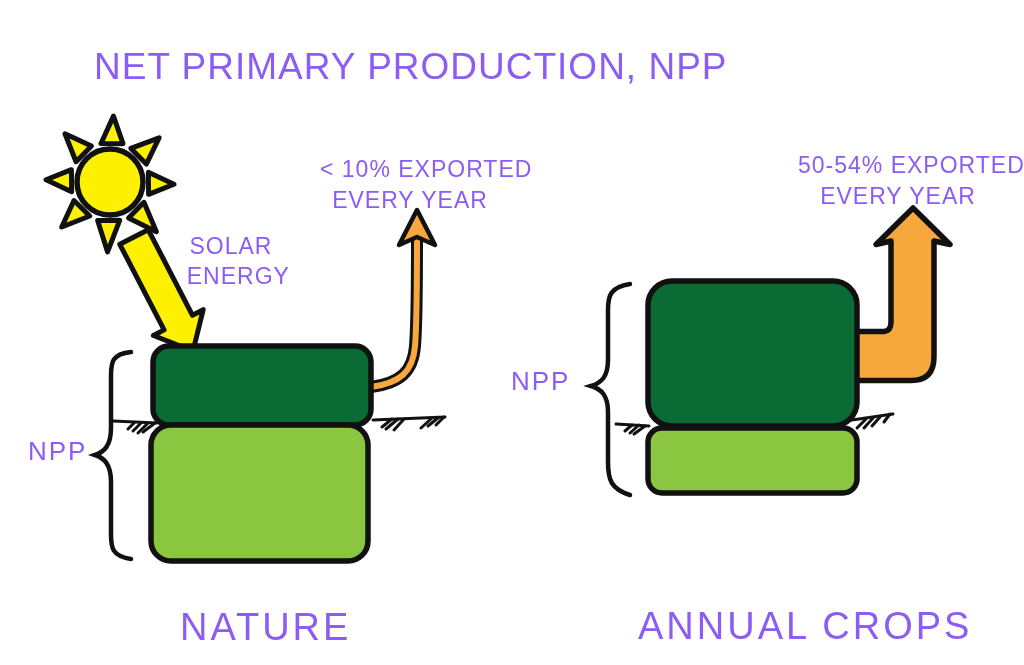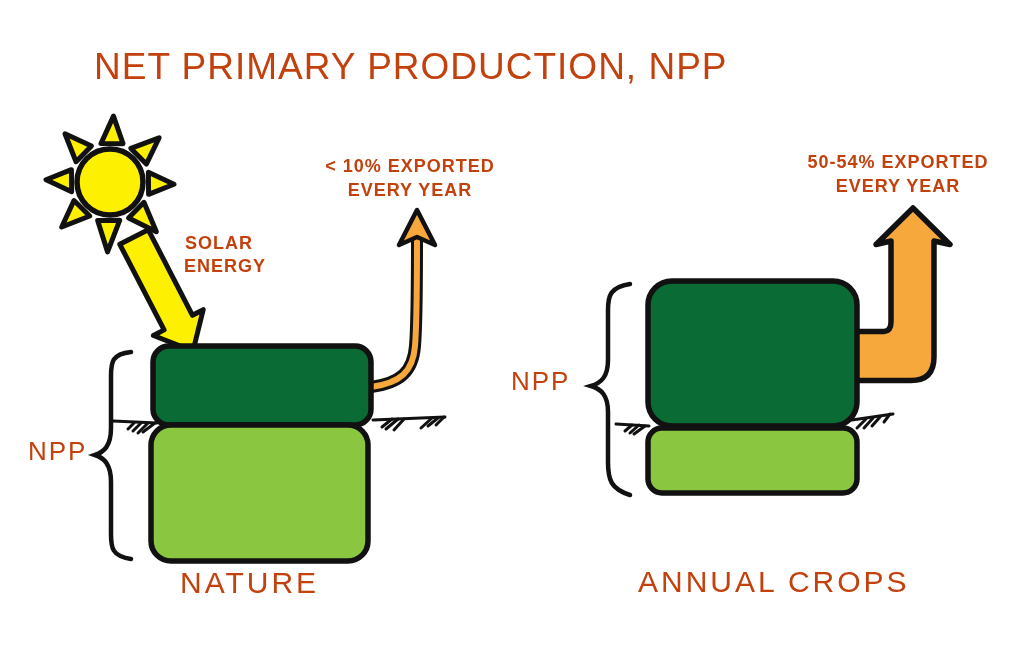--- a/index.html
+++ b/index.html
@@ -1,24 +1,24 @@
 <!DOCTYPE html>
 <html><head>
 <meta charset="utf-8">
 <style>
   html,body{margin:0;padding:0;background:#ffffff;}
   #stage{position:relative;width:1024px;height:665px;background:#ffffff;overflow:hidden;
          font-family:"Liberation Sans",sans-serif;color:#111;}
   #art{position:absolute;left:0;top:0;}
-  .label{position:absolute;white-space:pre;color:#c2410c;}
+  .label{position:absolute;white-space:pre;color:#8b5cf6;}
   .title{font-size:37px;font-weight:400;letter-spacing:1px;}
-  .annot{font-size:18px;font-weight:700;letter-spacing:1px;line-height:1.35;text-align:center;}
+  .annot{font-size:23px;font-weight:400;letter-spacing:1px;line-height:1.35;text-align:center;}
   .annot-left-align{text-align:center;}
   .npp{font-size:26px;font-weight:400;letter-spacing:2px;}
-  .panel-name{font-size:30px;font-weight:400;letter-spacing:3px;}
+  .panel-name{font-size:38px;font-weight:400;letter-spacing:3px;margin-top:40px;}
 </style>
 </head>
 <body>
 
 <div id="stage">
 
   <svg id="art" width="1024" height="665" viewBox="0 0 1024 665">
 
     <g stroke="#111" stroke-width="5" stroke-linejoin="round" fill="#fdf000">
 

